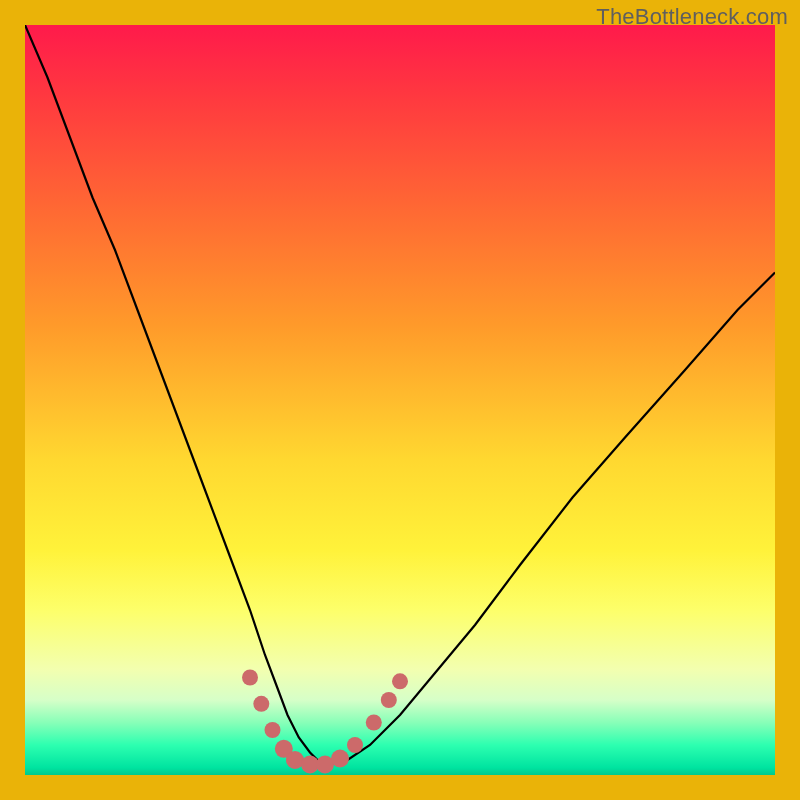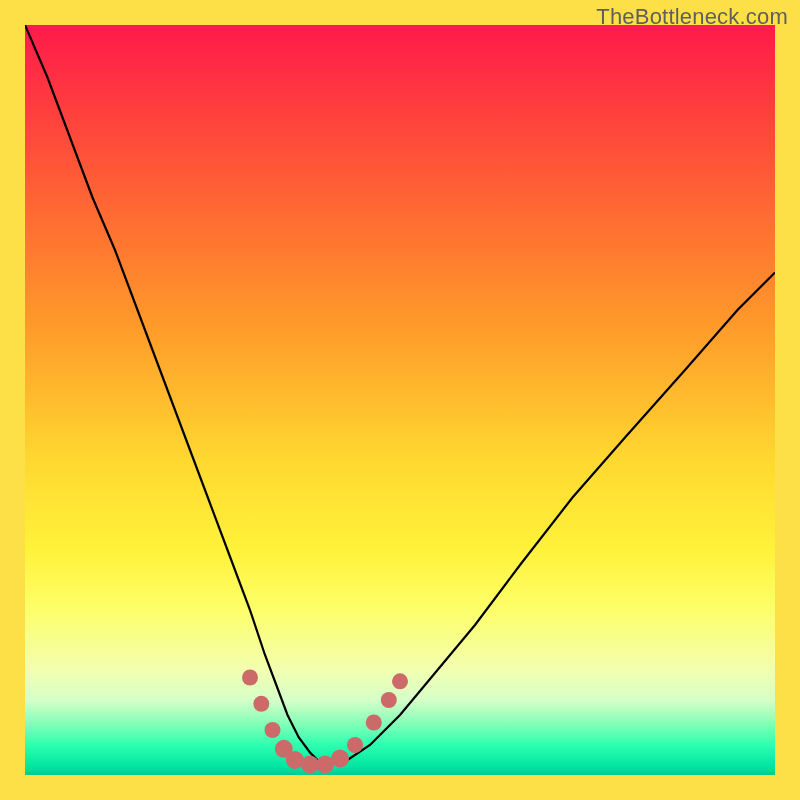--- a/index.html
+++ b/index.html
@@ -9,21 +9,21 @@
     height: 800px;
     background: #000;
     overflow: hidden;
   }
   .frame {
     position: absolute;
     left: 0;
     top: 0;
     width: 800px;
     height: 800px;
-    background: #fde047;
+    background: #eab308;
   }
   .plot {
     position: absolute;
     left: 25px;
     top: 25px;
     width: 750px;
     height: 750px;
     
     background: linear-gradient(to bottom,
       #ff1a4b 0%,

